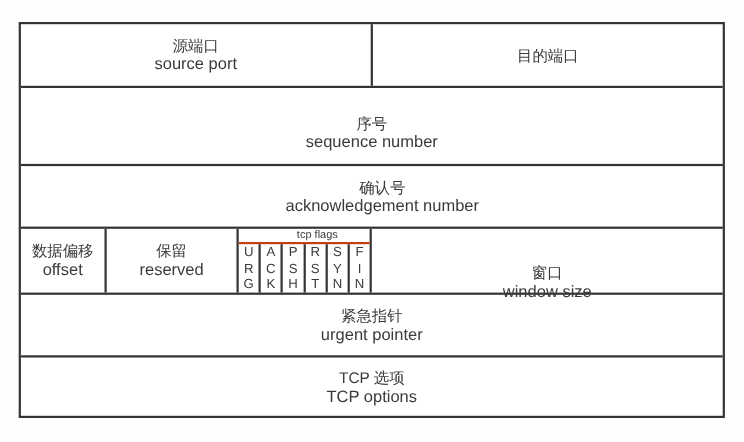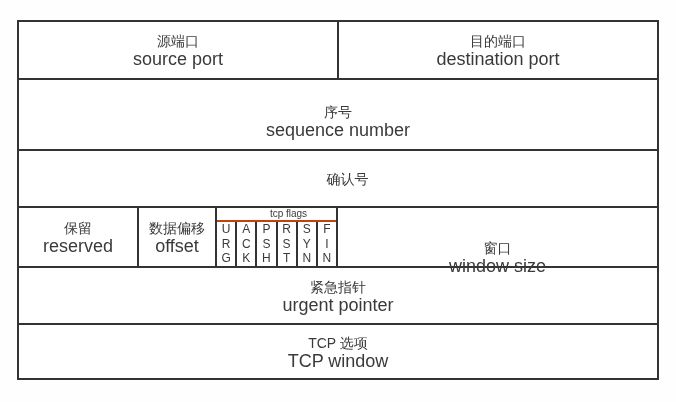--- a/index.html
+++ b/index.html
@@ -35,21 +35,21 @@
     flex: 1;
     display: flex;
     flex-direction: column;
     justify-content: center;
     align-items: center;
     border-right: 2px solid #333333;
     text-align: center;
   }
   .cell:last-child { border-right: none; }
   .zh { font-size: 14px; line-height: 18px; }
-  .en { font-size: 18px; line-height: 18px; }
+  .en { font-size: 15px; line-height: 18px; }
   
   .cell-offset   { flex: 0 0 78px; }
   .cell-reserved { flex: 0 0 120px; }
   .cell-flags {
     flex: 0 0 121px;
     padding: 0;
     justify-content: flex-start;
     align-items: stretch;
   }
   .cell-window { flex: 1; margin-top: 39px; }
@@ -82,45 +82,45 @@
 <div class="canvas">
   <div class="diagram">
 
     <div class="row row-1">
       <div class="cell">
         <div class="zh">源端口</div>
         <div class="en">source port</div>
       </div>
       <div class="cell">
         <div class="zh">目的端口</div>
-        <div class="en">destination port</div>
       </div>
     </div>
 
     <div class="row row-2">
       <div class="cell">
         <div class="zh">序号</div>
         <div class="en">sequence number</div>
       </div>
     </div>
 
     <div class="row row-3">
       <div class="cell">
         <div class="zh">确认号</div>
+        <div class="en">acknowledgement number</div>
       </div>
     </div>
 
     <div class="row row-4">
+      <div class="cell cell-offset">
+        <div class="zh">数据偏移</div>
+        <div class="en">offset</div>
+      </div>
       <div class="cell cell-reserved">
         <div class="zh">保留</div>
         <div class="en">reserved</div>
-      </div>
-      <div class="cell cell-offset">
-        <div class="zh">数据偏移</div>
-        <div class="en">offset</div>
       </div>
       <div class="cell cell-flags">
         <div class="flags-header">tcp flags</div>
         <div class="flags-letters">
           <div class="flag-cell">U
 R
 G</div>
           <div class="flag-cell">A
 C
 K</div>
@@ -147,18 +147,18 @@
     <div class="row row-5">
       <div class="cell">
         <div class="zh">紧急指针</div>
         <div class="en">urgent pointer</div>
       </div>
     </div>
 
     <div class="row row-6">
       <div class="cell">
         <div class="zh">TCP 选项</div>
-        <div class="en">TCP window</div>
+        <div class="en">TCP options</div>
       </div>
     </div>
 
   </div>
 </div>
 
 </body></html>

